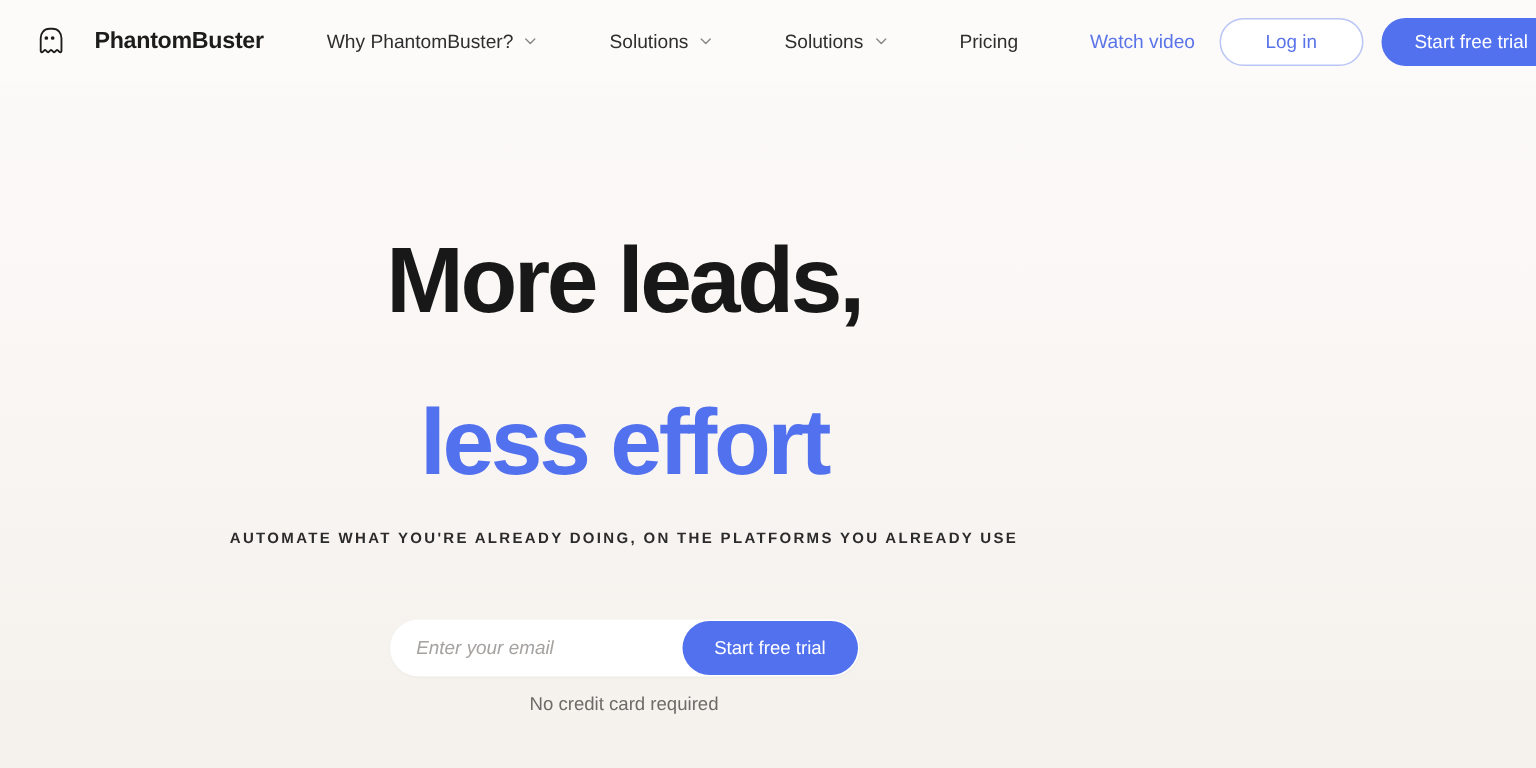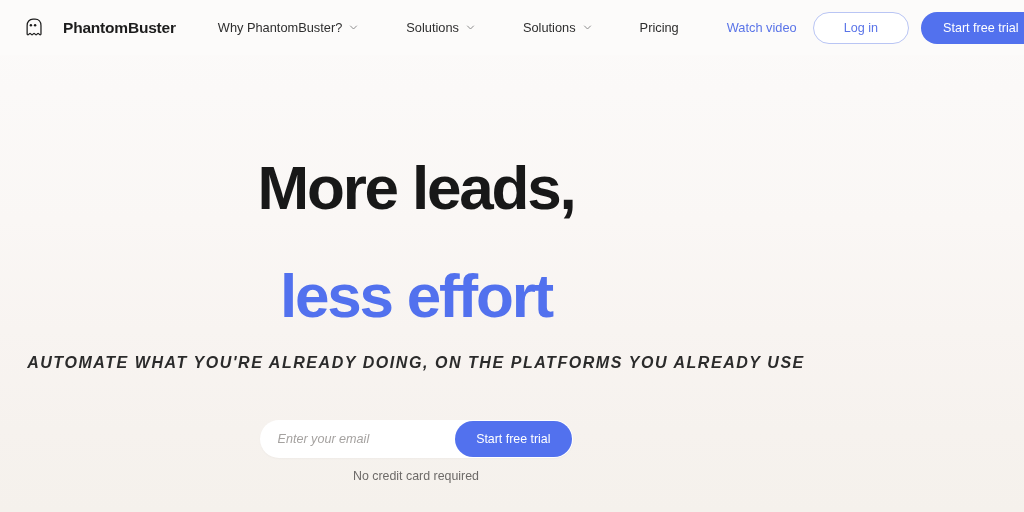--- a/index.html
+++ b/index.html
@@ -138,28 +138,27 @@
     line-height: 0.98;
     font-weight: bold;
     letter-spacing: -2.2px;
     color: #181818;
   }
 
   .headline .line2 { color: #5271EE; display: block; margin-top: 47px; }
 
   .subhead {
     margin-top: 27px;
-    font-size: 16px;
+    font-size: 10px;
     font-weight: bold;
     letter-spacing: 1.55px;
     color: #2B2B2B;
     text-transform: uppercase;
     text-align: center;
     white-space: nowrap;
-    font-style: italic;
   }
 
   .signup {
     margin-top: 48px;
     position: relative;
     width: 313px;
     height: 38px;
     background: #FFFFFF;
     border-radius: 999px;
     display: flex;

